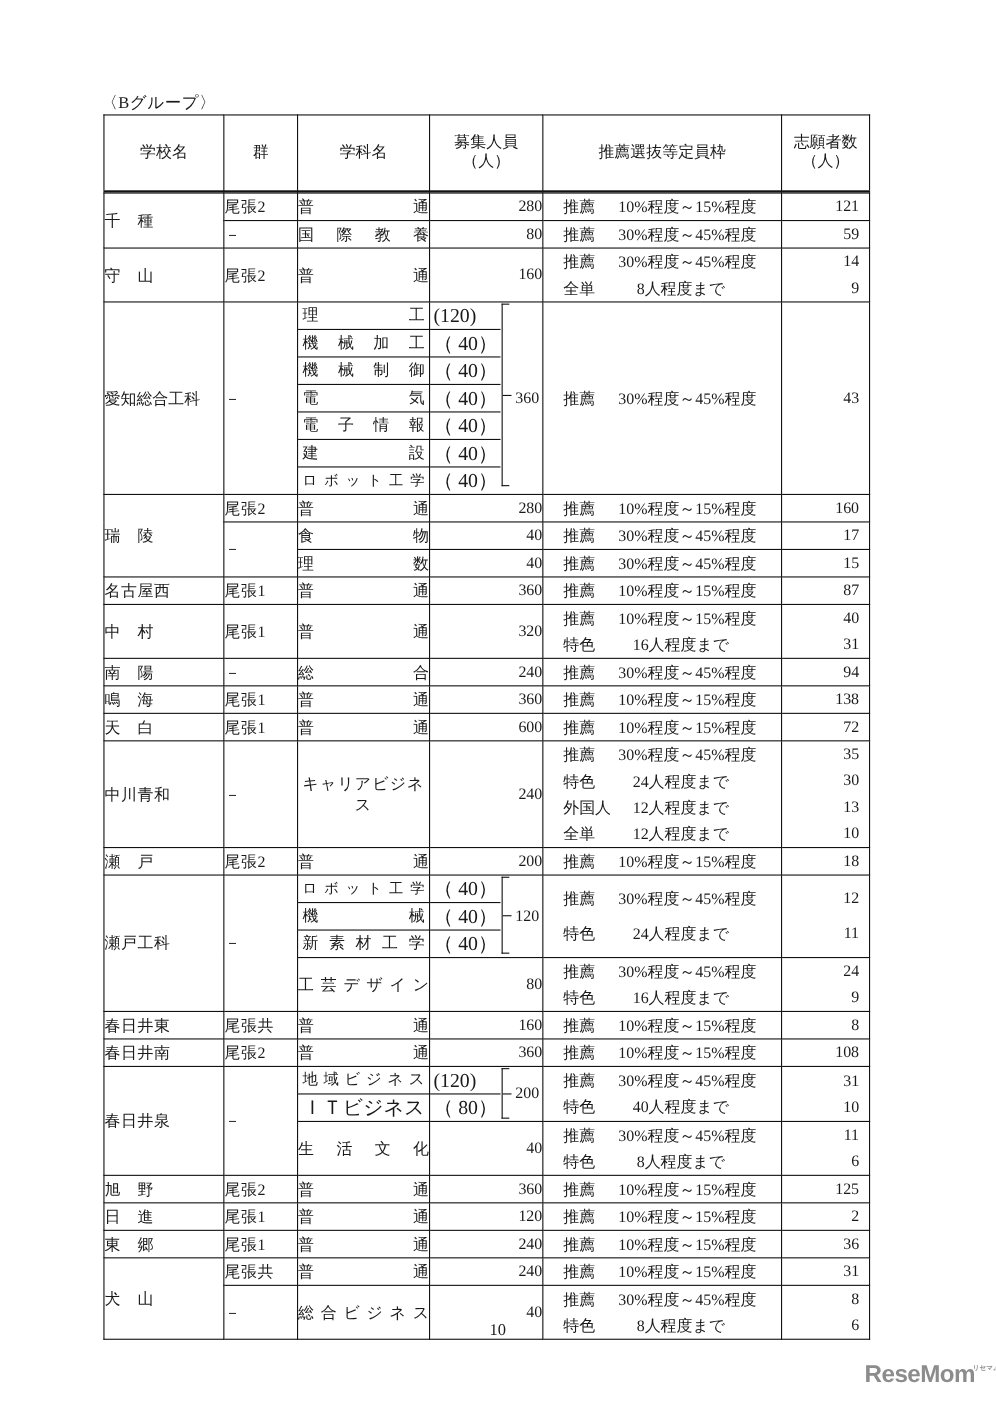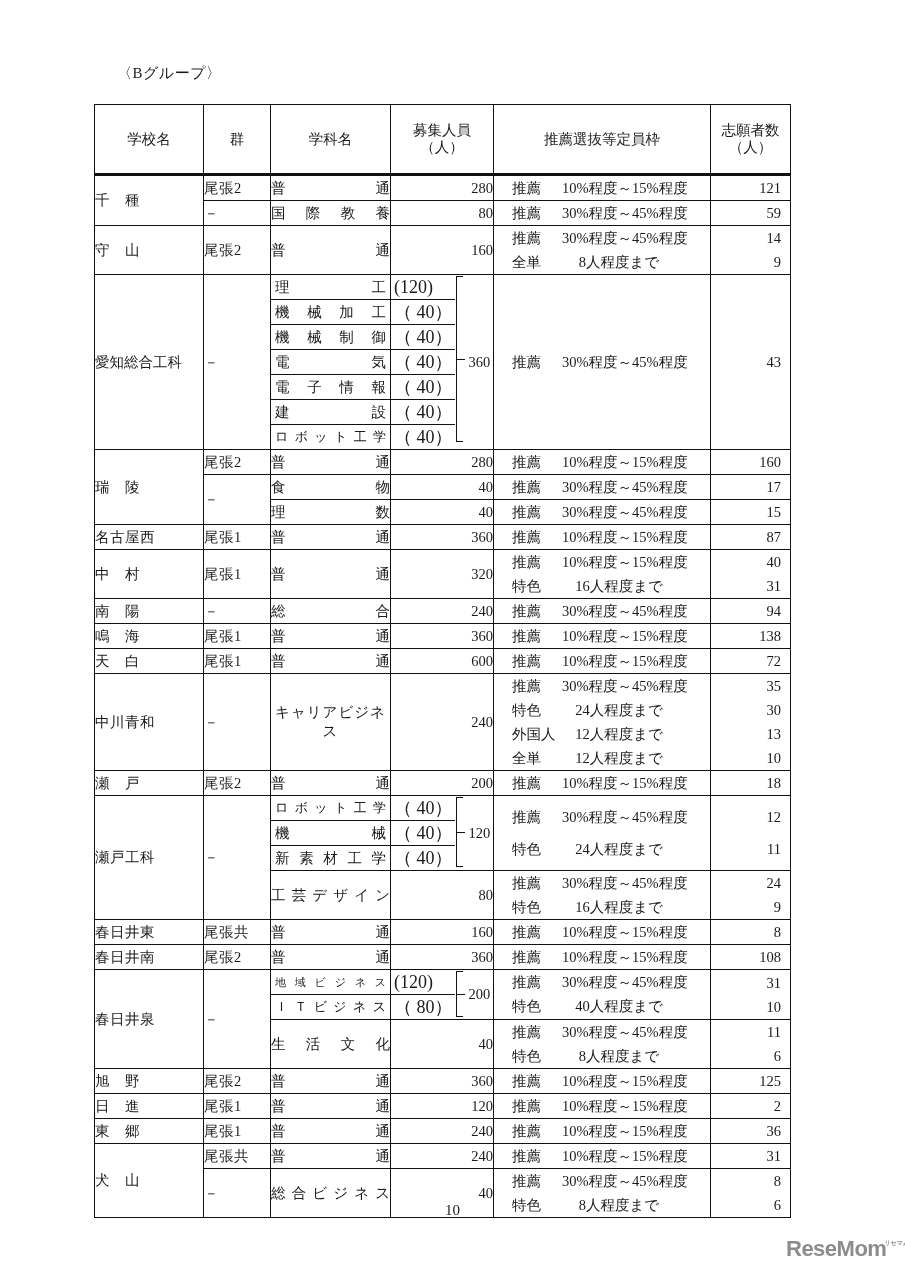--- a/index.html
+++ b/index.html
@@ -4,22 +4,22 @@
 <style>
   html,body{margin:0;padding:0;}
   body{
     width:905px;height:1280px;background:#ffffff;
     font-family:"Liberation Serif","DejaVu Serif",serif;
     color:#1a1a1a;position:relative;overflow:hidden;
   }
   .page{position:absolute;left:0;top:0;width:905px;height:1280px;}
 
   .group-label{
-    position:absolute;left:92px;top:64px;
-    font-size:15px;letter-spacing:0.5px;white-space:nowrap;margin-left:25px;
+    position:absolute;left:92px;top:84px;
+    font-size:15px;letter-spacing:0.5px;white-space:nowrap;
   }
 
   table.main{
     position:absolute;left:94px;top:104px;
     width:696px;border-collapse:collapse;
     table-layout:fixed;
   }
   table.main td, table.main th{
     border:1px solid #111;
     padding:0;vertical-align:middle;
@@ -540,22 +540,22 @@
               <div>108</div>
             </div>
           </td>
         </tr>
         <tr style="height: 48px;">
           <td rowspan="2" class="school">春日井泉</td>
           <td rowspan="2" class="gun">－</td>
           <td style="padding: 0px;">
             <div class="grp">
               <div class="names" style="width: 100%;">
-                <div style="text-align-last: justify; font-size: 11px;">地域ビジネス</div>
-                <div style="text-align-last: justify; font-size: 13px;">ＩＴビジネス</div>
+                <div style="text-align-last: justify; font-size: 14px;">地域ビジネス</div>
+                <div style="text-align-last: justify; font-size: 18px;">ＩＴビジネス</div>
               </div>
             </div>
           </td>
           <td style="padding: 0px;">
             <div class="capgrp">
               <div class="nums">
                 <div>(120)</div>
                 <div>（ 80）</div>
               </div>
               <div class="brace">

